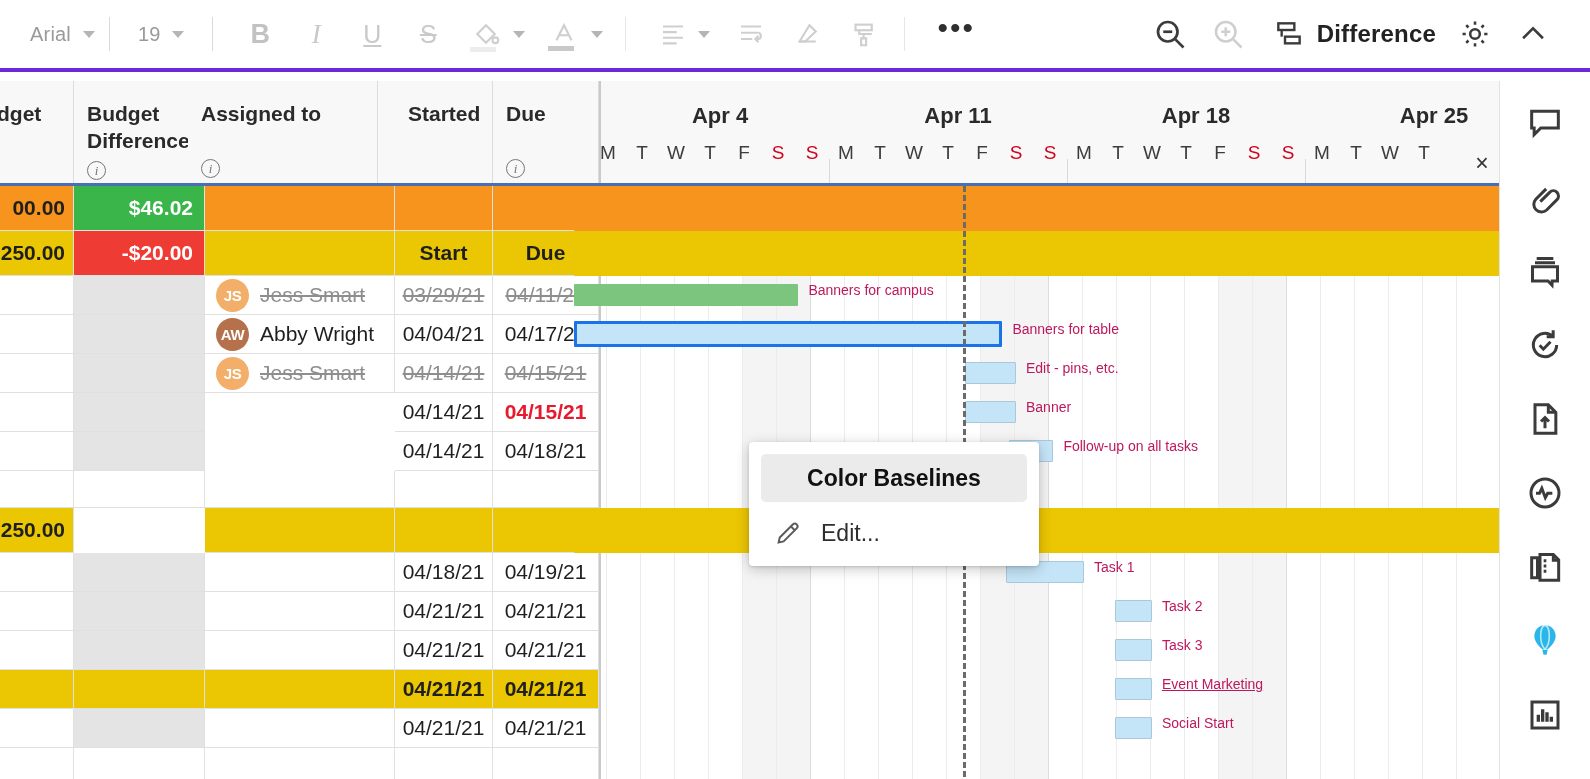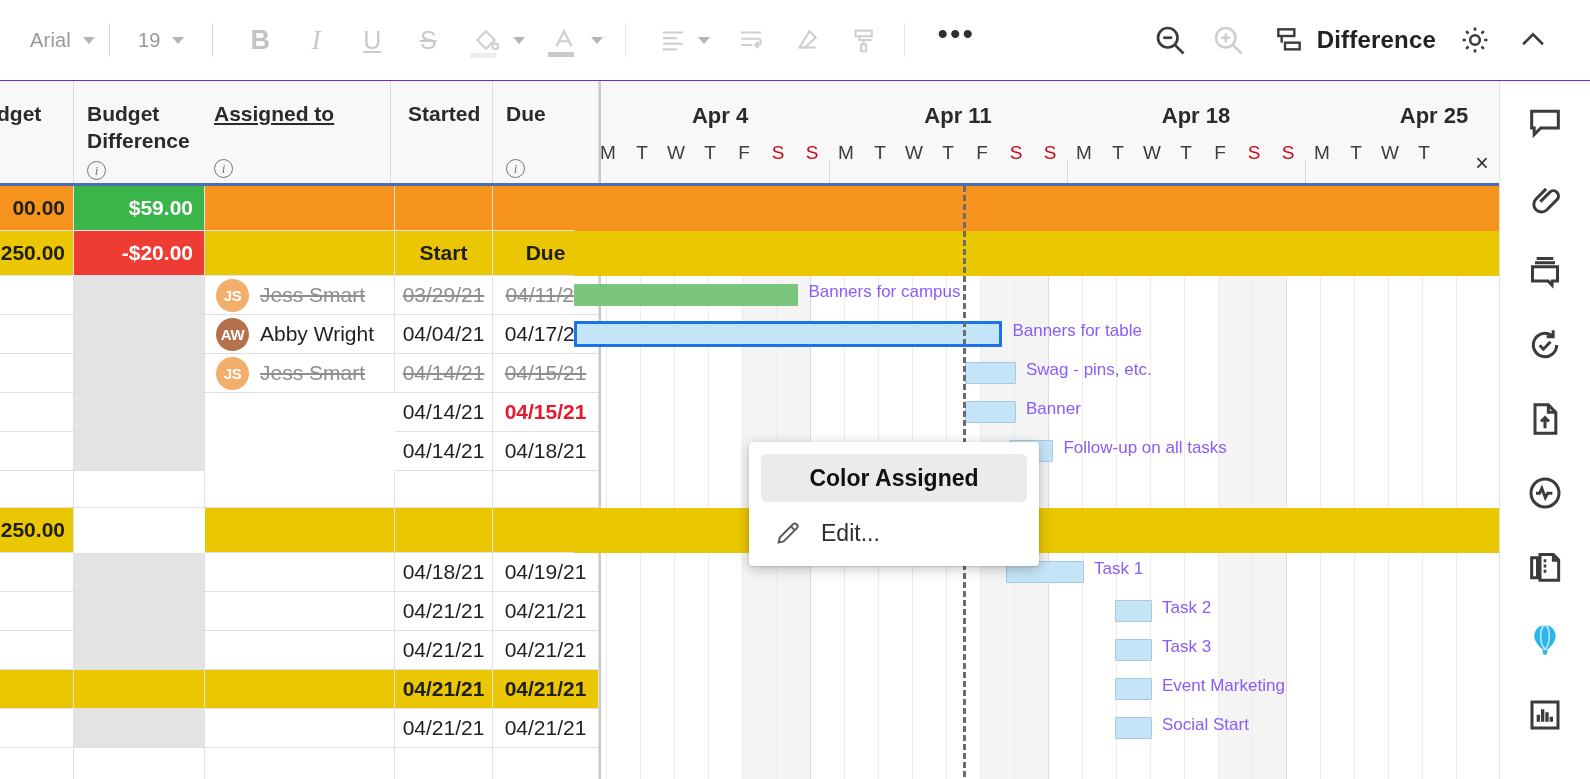--- a/index.html
+++ b/index.html
@@ -6,22 +6,22 @@
   html, body {
     width: 1590px; height: 779px;
     font-family: "Liberation Sans", sans-serif;
     background: #ffffff;
     overflow: hidden;
   }
   #app { position: relative; width: 1590px; height: 779px; }
 
   
   .toolbar {
-    position: absolute; left: 0; top: 0; width: 1590px; height: 81px;
-    background: #ffffff; border-bottom: 1px solid #6d28d9;
+    position: absolute; left: 0; top: 0; width: 1590px; height: 72px;
+    background: #ffffff; border-bottom: 4px solid #6d28d9;
     display: flex; align-items: flex-end;
   }
   .tb-inner { display: flex; align-items: center; height: 100%; width: 100%; padding: 0 14px; }
   .tb-sep { width: 1px; height: 34px; background: #dadada; margin: 0 14px; flex: none; }
   .tb-sep.light { background: #e6e6e6; }
   .font-box { display: flex; align-items: center; margin-left: 16px; }
   .font-name {
     font-size: 20px; color: #9a9a9a; letter-spacing: .2px;
   }
   .caret {
@@ -60,21 +60,21 @@
   .info-i {
     display: inline-flex; align-items: center; justify-content: center;
     width: 19px; height: 19px; border-radius: 50%; border: 1.6px solid #767676;
     color: #767676; font-size: 13px; font-family: "Liberation Serif", serif;
     font-weight: normal; font-style: italic; margin-top: 6px;
   }
 
   
   .lcol-budget { left: -44px; width: 118px; }
   .lcol-diff   { left: 74px;  width: 131px; }
-  .lcol-assign { left: 201px; width: 190px; text-decoration: underline; }
+  .lcol-assign { left: 188px; width: 190px; }
   .lcol-start  { left: 395px; width: 98px; }
   .lcol-due    { left: 493px; width: 106px; }
 
   
   .gantt-head {
     position: absolute; left: 599px; top: 0; width: 900px; height: 102px;
     background: #f8f8f8; border-left: 2px solid #c9c9c9; overflow: hidden;
   }
   .week-label {
     position: absolute; top: 22px; font-size: 22px; font-weight: bold; color: #2a2a2a;
@@ -121,21 +121,21 @@
   .wkend { position: absolute; top: 0; width: 34px; height: 600px; background: #f4f4f4; }
   .daygrid { position: absolute; top: 0; width: 1px; height: 600px; background: #ececec; }
   .weekgrid { position: absolute; top: 0; width: 1px; height: 600px; background: #dcdcdc; }
   .todayline {
     position: absolute; top: 0; width: 0; height: 600px;
     border-left: 3px dashed #6b6b6b;
   }
 
   .bar { position: absolute; border-radius: 1px; }
   .bar-label {
-    position: absolute; font-size: 17px; color: #8b5cf6; white-space: nowrap;
+    position: absolute; font-size: 14px; color: #be185d; white-space: nowrap;
   }
 
   
   .ctx {
     position: absolute; left: 749px; top: 361px; width: 290px; height: 124px;
     background: #fff; border-radius: 4px;
     box-shadow: 0 3px 14px rgba(0,0,0,.22), 0 1px 3px rgba(0,0,0,.14);
     z-index: 40;
   }
   .ctx-title {
@@ -309,21 +309,21 @@
         <div class="daygrid" style="left: 721px;"></div>
         <div class="daygrid" style="left: 755px;"></div>
         <div class="daygrid" style="left: 789px;"></div>
         <div class="daygrid" style="left: 823px;"></div>
         <div class="daygrid" style="left: 857px;"></div>
       </div>
 
     <div class="rows" id="rows">
         <div class="row" style="top: 0px; height: 45px;">
           <div class="cell c-budget" style="background: rgb(247, 148, 29);">00.00</div>
-          <div class="cell c-diff" style="color: rgb(255, 255, 255); background: rgb(57, 181, 74);">$59.00</div>
+          <div class="cell c-diff" style="color: rgb(255, 255, 255); background: rgb(57, 181, 74);">$46.02</div>
           <div class="cell c-assign" style="background: rgb(247, 148, 29);"></div>
           <div class="cell c-start" style="background: rgb(247, 148, 29);">
             <span></span>
           </div>
           <div class="cell c-due" style="background: rgb(247, 148, 29);">
             <span></span>
           </div>
           <div class="cell c-gantt" style="background: transparent; border-bottom: none;">
             <div class="bar" style="left: -27px; width: 927px; top: 0px; height: 45px; background: rgb(247, 148, 29);"></div>
           </div>
@@ -386,21 +386,21 @@
             <span class="strike-txt">Jess Smart</span>
           </div>
           <div class="cell c-start" style="background: rgb(255, 255, 255);">
             <span class="strike-txt">04/14/21</span>
           </div>
           <div class="cell c-due" style="background: rgb(255, 255, 255);">
             <span class="strike-txt">04/15/21</span>
           </div>
           <div class="cell c-gantt" style="background: transparent; border-bottom: none;">
             <div class="bar" style="left: 364px; width: 51px; top: 8px; height: 22px; background: rgb(196, 228, 247); border: 1px solid rgb(169, 200, 218);"></div>
-            <div class="bar-label" style="left: 425px; top: 6px;">Swag - pins, etc.</div>
+            <div class="bar-label" style="left: 425px; top: 6px;">Edit - pins, etc.</div>
           </div>
         </div>
         <div class="row" style="top: 207px; height: 39px;">
           <div class="cell c-budget" style="background: rgb(255, 255, 255);"></div>
           <div class="cell c-diff" style="background: rgb(228, 228, 228);"></div>
           <div class="cell c-start" style="background: rgb(255, 255, 255);">
             <span>04/14/21</span>
           </div>
           <div class="cell c-due" style="background: rgb(255, 255, 255);">
             <span class="red-txt">04/15/21</span>
@@ -499,21 +499,21 @@
           <div class="cell c-diff" style="background: rgb(235, 198, 3);"></div>
           <div class="cell c-assign" style="background: rgb(235, 198, 3);"></div>
           <div class="cell c-start" style="background: rgb(235, 198, 3);">
             <span class=" bold-txt">04/21/21</span>
           </div>
           <div class="cell c-due" style="background: rgb(235, 198, 3);">
             <span class=" bold-txt">04/21/21</span>
           </div>
           <div class="cell c-gantt" style="background: transparent; border-bottom: none;">
             <div class="bar" style="left: 513.6px; width: 37.4px; top: 8px; height: 22px; background: rgb(196, 228, 247); border: 1px solid rgb(169, 200, 218);"></div>
-            <div class="bar-label" style="left: 561px; top: 6px;">Event Marketing</div>
+            <div class="bar-label" style="left: 561px; top: 6px; text-decoration: underline;">Event Marketing</div>
           </div>
         </div>
         <div class="row" style="top: 523px; height: 39px;">
           <div class="cell c-budget" style="background: rgb(255, 255, 255);"></div>
           <div class="cell c-diff" style="background: rgb(228, 228, 228);"></div>
           <div class="cell c-assign" style="background: rgb(255, 255, 255);"></div>
           <div class="cell c-start" style="background: rgb(255, 255, 255);">
             <span>04/21/21</span>
           </div>
           <div class="cell c-due" style="background: rgb(255, 255, 255);">
@@ -591,21 +591,21 @@
           <div class="day-cell" style="left: 738px;">T</div>
           <div class="day-cell" style="left: 772px;">W</div>
           <div class="day-cell" style="left: 806px;">T</div>
           <div class="wk-div" style="left: 228px;"></div>
           <div class="wk-div" style="left: 466px;"></div>
           <div class="wk-div" style="left: 704px;"></div>
         </div>
     </div>
 
     <div class="ctx">
-      <div class="ctx-title">Color Assigned</div>
+      <div class="ctx-title">Color Baselines</div>
       <div class="ctx-item">
         <svg width="30" height="30" viewBox="0 0 24 24">
           <path d="M4.5 19.5 L5.4 15.6 L16 5 a2.2 2.2 0 0 1 3.1 3.1 L8.5 18.7 Z" fill="none" stroke="#5a5a5a" stroke-width="1.6"></path>
           <path d="M14.3 6.7 L17.4 9.8" fill="none" stroke="#5a5a5a" stroke-width="1.6"></path>
         </svg>
         <span>Edit...</span>
       </div>
     </div>
   </div>
 

